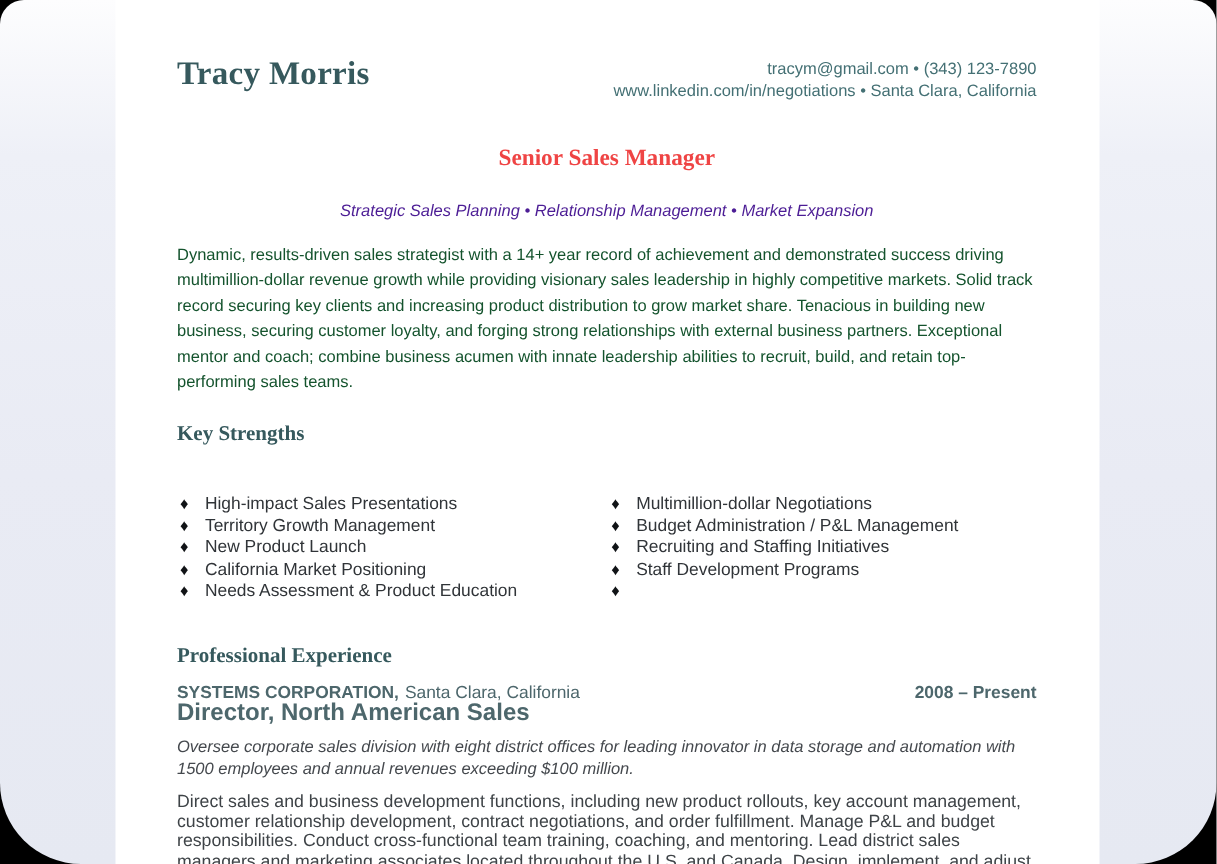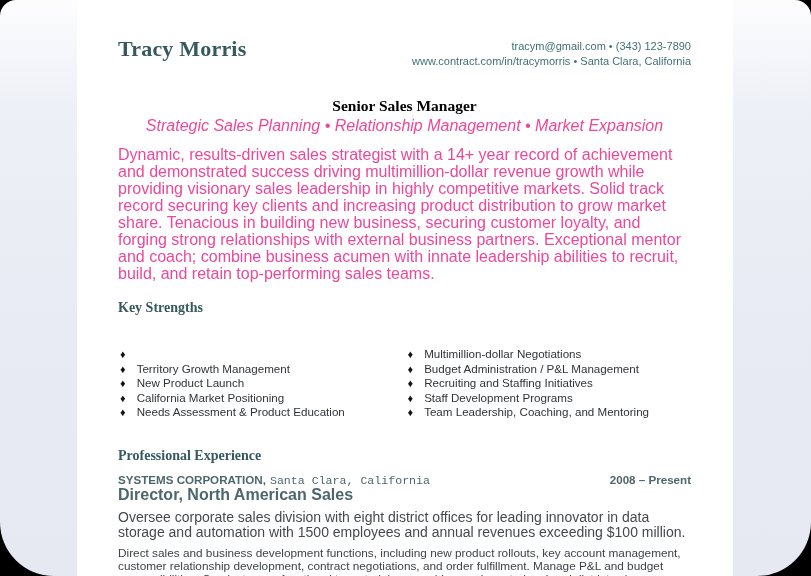--- a/index.html
+++ b/index.html
@@ -45,35 +45,35 @@
     color: #447074;
     padding-top: 3px;
     margin-left: 28px;
   }
   .title-block { text-align: center; margin-top: 28px; }
   .doc-title {
     font-family: "Liberation Serif", serif;
     font-weight: 700;
     font-size: 15.5px;
     line-height: 19px;
-    color: #000000;
+    color: #ef4444;
     margin: 0;
   }
   .doc-subtitle {
-    margin-top: 3px;
+    margin-top: 19px;
     font-style: italic;
-    font-size: 16px;
+    font-size: 11px;
     line-height: 15px;
-    color: #ec4899;
+    color: #4c1d95;
   }
   .summary {
     margin: 13px 0 0;
-    font-size: 16px;
+    font-size: 11px;
     line-height: 17px;
-    color: #ec4899;
+    color: #14532d;
   }
   .section-heading {
     margin: 16px 0 0;
     font-family: "Liberation Serif", serif;
     font-weight: 700;
     font-size: 14px;
     line-height: 19px;
     color: #36595d;
   }
   .section-heading.experience { margin-top: 26px; }
@@ -100,68 +100,70 @@
   }
   .job-row {
     display: flex;
     justify-content: space-between;
     margin-top: 8px;
     font-size: 11.6px;
     line-height: 14px;
     color: #4d676c;
   }
   .bold { font-weight: 700; }
-  .job-location { margin-left: 4px; font-family: Liberation Mono, monospace; }
+  .job-location { margin-left: 4px; }
   .job-role {
     font-weight: 700;
     font-size: 16px;
     line-height: 14px;
     color: #4d676c;
   }
   .job-overview {
     margin: 8px 0 0;
-    font-size: 14px;
+    font-style: italic;
+    font-size: 11px;
     line-height: 15px;
     color: #45494e;
   }
   .job-description {
     margin: 7px 0 0;
     font-size: 11.8px;
     line-height: 13.2px;
     color: #3e4347;
   }
 </style>
 </head>
 <body>
 
 <div class="card">
   <div class="page">
 
     <div class="header-row">
       <h1 class="name">Tracy Morris</h1>
       <div class="contact">
         <div>tracym@gmail.com • (343) 123-7890</div>
-        <div>www.contract.com/in/tracymorris • Santa Clara, California</div>
+        <div>www.linkedin.com/in/negotiations • Santa Clara, California</div>
       </div>
     </div>
 
     <div class="title-block">
       <h2 class="doc-title">Senior Sales Manager</h2>
       <div class="doc-subtitle">Strategic Sales Planning • Relationship Management • Market Expansion</div>
     </div>
 
     <p class="summary">Dynamic, results-driven sales strategist with a 14+ year record of achievement and demonstrated success driving multimillion-dollar revenue growth while providing visionary sales leadership in highly competitive markets. Solid track record securing key clients and increasing product distribution to grow market share. Tenacious in building new business, securing customer loyalty, and forging strong relationships with external business partners. Exceptional mentor and coach; combine business acumen with innate leadership abilities to recruit, build, and retain top-performing sales teams.</p>
 
     <h3 class="section-heading">Key Strengths</h3>
 
     <div class="columns">
       <ul class="strengths">
 
           <li>
             <span class="diamond">♦</span>
+            <span>High-impact Sales Presentations</span>
           </li>
 
           <li>
             <span class="diamond">♦</span>
             <span>Territory Growth Management</span>
           </li>
 
           <li>
             <span class="diamond">♦</span>
             <span>New Product Launch</span>
@@ -194,21 +196,20 @@
             <span>Recruiting and Staffing Initiatives</span>
           </li>
 
           <li>
             <span class="diamond">♦</span>
             <span>Staff Development Programs</span>
           </li>
 
           <li>
             <span class="diamond">♦</span>
-            <span>Team Leadership, Coaching, and Mentoring</span>
           </li>
         </ul>
     </div>
 
     <h3 class="section-heading experience">Professional Experience</h3>
 
     <div class="job-row">
       <div>
         <span class="bold">SYSTEMS CORPORATION,</span><span class="job-location">Santa Clara, California</span>
       </div>

